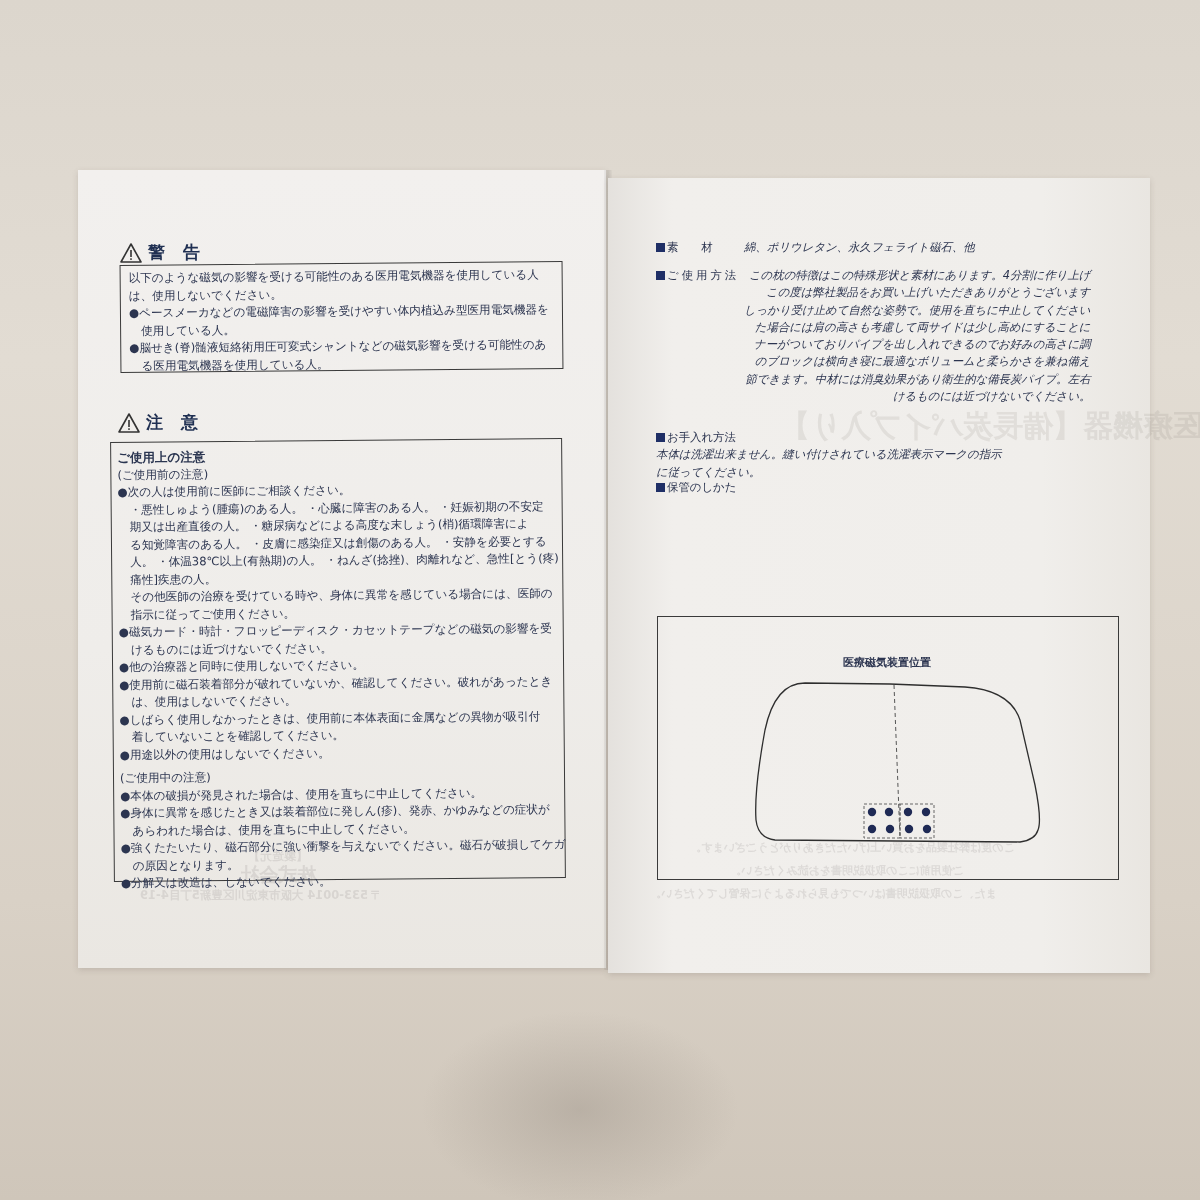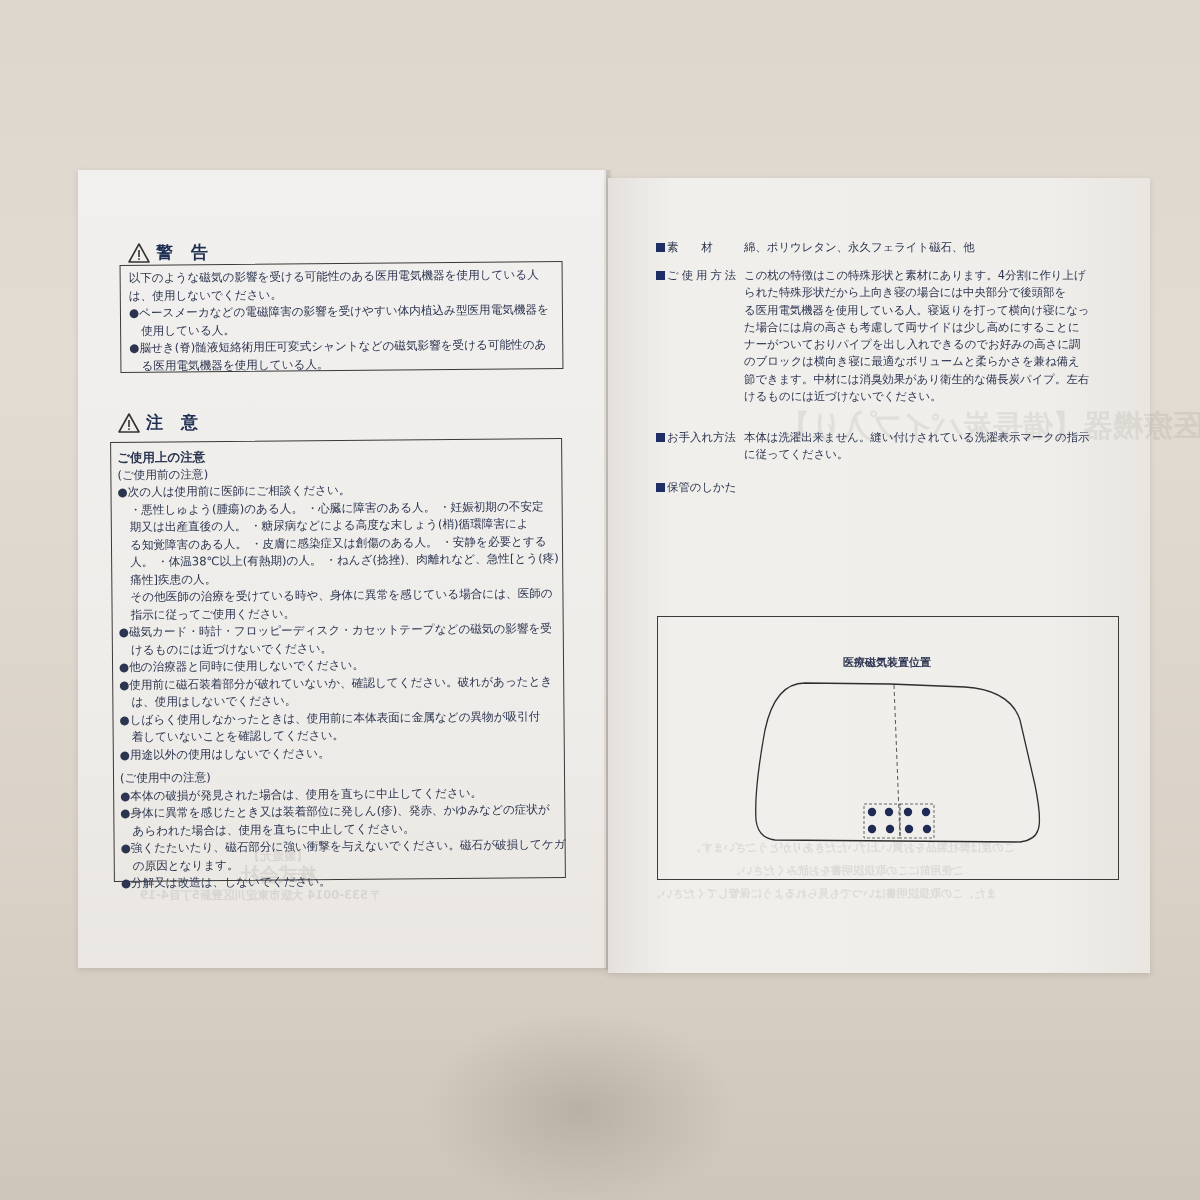--- a/index.html
+++ b/index.html
@@ -40,21 +40,21 @@
     }
     .box p { white-space: nowrap; }
     .box .sub { font-weight: bold; }
     .indent { padding-left: 12px; }
     .box-title { font-weight: bold; font-size: 12.5px; color: #2a3550; }
 
     
     .spec-row { position: absolute; left: 656px; display: flex; font-size: 11.4px; line-height: 17.3px; color: #2c3550; }
     .spec-label { width: 88px; flex: none; white-space: nowrap; display: flex; }
     .sq { display: inline-block; width: 9px; height: 9px; background: #1f2f66; margin-right: 2px; margin-top: 4px; flex:none; }
-    .spec-body p { white-space: nowrap; }
+    .spec-body p { white-space: nowrap; font-style: italic; }
     .ghost {
       position: absolute; color: rgba(120,115,110,0.16); font-weight: bold; white-space: nowrap;
       transform: scaleX(-1);
     }
     .diagram-box {
       position: absolute; left: 657px; top: 616px; width: 462px; height: 264px;
       border: 1.5px solid #3a3a3a;
     }
     .diagram-title {
       position: absolute; left: 843px; top: 655px; font-size: 11px; color: #2c3550; font-weight: bold; text-align: center;
@@ -72,21 +72,21 @@
 
 <div class="ghost" style="left:248px; top:848px; font-size:12px;">【製造元】</div>
 <div class="ghost" style="left:240px; top:862px; font-size:19px;">株式会社</div>
 <div class="ghost" style="left:140px; top:888px; font-size:11.5px;">〒533-0014 大阪市東淀川区豊新5丁目4-19</div>
 
 <div class="ghost" style="left:780px; top:406px; font-size:30px; color:rgba(120,115,110,0.13);">医療機器【備長炭パイプ入り】</div>
 <div class="ghost" style="left:690px; top:840px; font-size:11px;">この度は弊社製品をお買い上げいただきありがとうございます。</div>
 <div class="ghost" style="left:730px; top:863px; font-size:11px;">ご使用前にこの取扱説明書をお読みください。</div>
 <div class="ghost" style="left:650px; top:886px; font-size:11px;">また、この取扱説明書はいつでも見られるように保管してください。</div>
 
-<div class="sec-heading" style="left:128px; top:241px;">
+<div class="sec-heading" style="left:120px; top:241px;">
   <svg class="warn-icon" viewBox="0 0 22 20">
     <path d="M11 1 L21 19 L1 19 Z" fill="none" stroke="#333" stroke-width="1.6" stroke-linejoin="round"></path>
     <rect x="10.2" y="7" width="1.6" height="7" fill="#333"></rect>
     <rect x="10.2" y="15.3" width="1.6" height="1.6" fill="#333"></rect>
   </svg>
   <span>警 告</span>
 </div>
 <div class="box" style="left:120px; top:263px; width:443px; height:108px; transform:rotate(-0.5deg);">
   <p>以下のような磁気の影響を受ける可能性のある医用電気機器を使用している人</p>
   <p>は、使用しないでください。</p>
@@ -136,38 +136,38 @@
 <div class="spec-row" style="top:239px;">
   <div class="spec-label">
     <span class="sq"></span>
     <span>素　　材</span>
   </div>
   <div class="spec-body">
     <p>綿、ポリウレタン、永久フェライト磁石、他</p>
   </div>
 </div>
 
-<div class="spec-row" style="top:267px;">
+<div class="spec-row" style="top:267px;text-align:right;">
   <div class="spec-label">
     <span class="sq"></span>
     <span style="letter-spacing:3px;">ご使用方法</span>
   </div>
   <div class="spec-body">
     <p>この枕の特徴はこの特殊形状と素材にあります。4分割に作り上げ</p>
-    <p>られた特殊形状だから上向き寝の場合には中央部分で後頭部を</p>
-    <p>る医用電気機器を使用している人。寝返りを打って横向け寝になっ</p>
+    <p>この度は弊社製品をお買い上げいただきありがとうございます</p>
+    <p>しっかり受け止めて自然な姿勢で。使用を直ちに中止してください</p>
     <p>た場合には肩の高さも考慮して両サイドは少し高めにすることに</p>
     <p>ナーがついておりパイプを出し入れできるのでお好みの高さに調</p>
     <p>のブロックは横向き寝に最適なボリュームと柔らかさを兼ね備え</p>
     <p>節できます。中材には消臭効果があり衛生的な備長炭パイプ。左右</p>
     <p>けるものには近づけないでください。</p>
   </div>
 </div>
 
-<div class="spec-row" style="top:429px;">
+<div class="spec-row" style="top:429px;flex-direction:column;">
   <div class="spec-label">
     <span class="sq"></span>
     <span>お手入れ方法</span>
   </div>
   <div class="spec-body">
     <p>本体は洗濯出来ません。縫い付けされている洗濯表示マークの指示</p>
     <p>に従ってください。</p>
   </div>
 </div>
 

